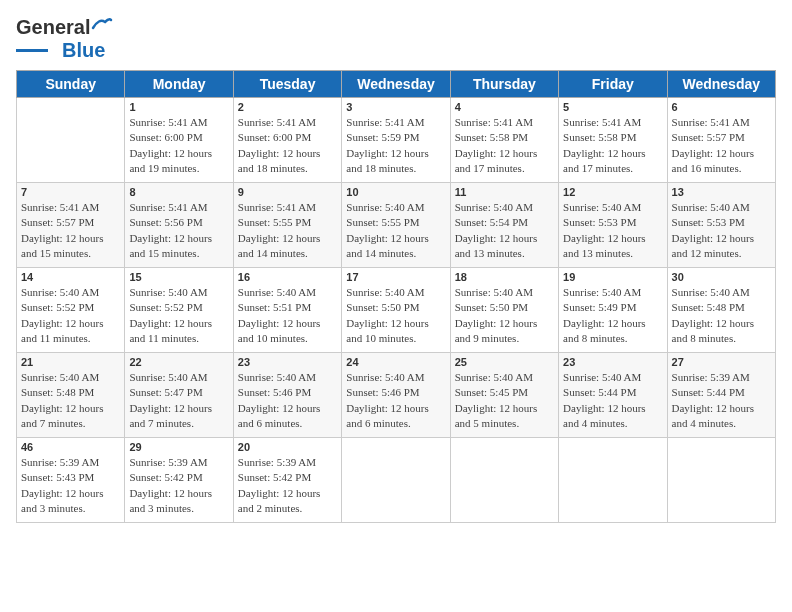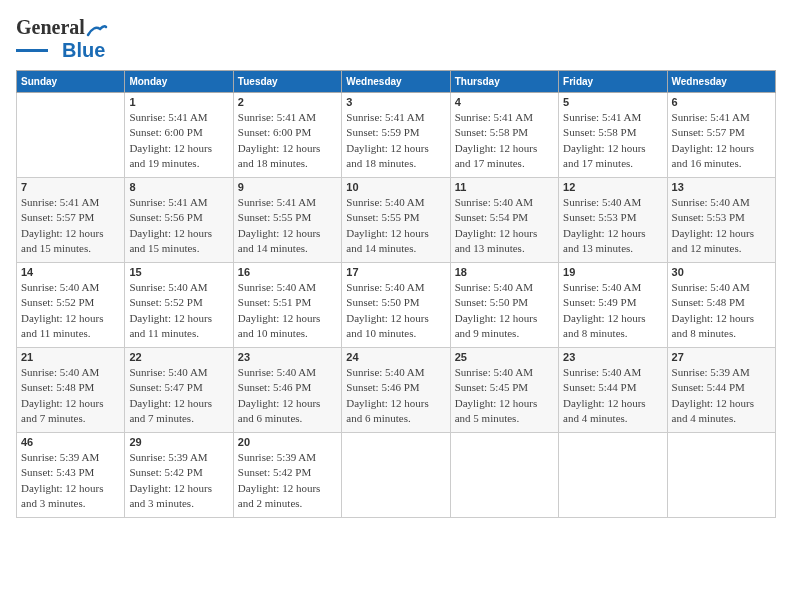--- a/index.html
+++ b/index.html
@@ -16,22 +16,21 @@
       justify-content: space-between;
       margin-bottom: 4px;
     }
     .logo {
       display: flex;
       flex-direction: column;
       align-items: flex-start;
     }
     .logo-line {
       display: flex;
-      align-items: flex-end;
-      font-family: Liberation Serif, serif;
+      align-items: flex-start;
     }
     .month-title {
       font-size: 32px;
       font-weight: bold;
       color: #333;
       text-align: right;
     }
     .subtitle {
       font-size: 14px;
       color: #333;
@@ -39,23 +38,23 @@
       margin-bottom: 8px;
     }
     table {
       width: 100%;
       border-collapse: collapse;
       table-layout: fixed;
     }
     th {
       background-color: #1a6bb5;
       color: #fff;
-      font-size: 10px;
+      font-size: 14px;
       padding: 5px 4px;
-      text-align: left;
+      text-align: center;
       border: 1px solid #aaa;
     }
     td {
       border: 1px solid #ccc;
       vertical-align: top;
       padding: 3px 4px;
       font-size: 9.5px;
       color: #333;
       height: 85px;
     }

